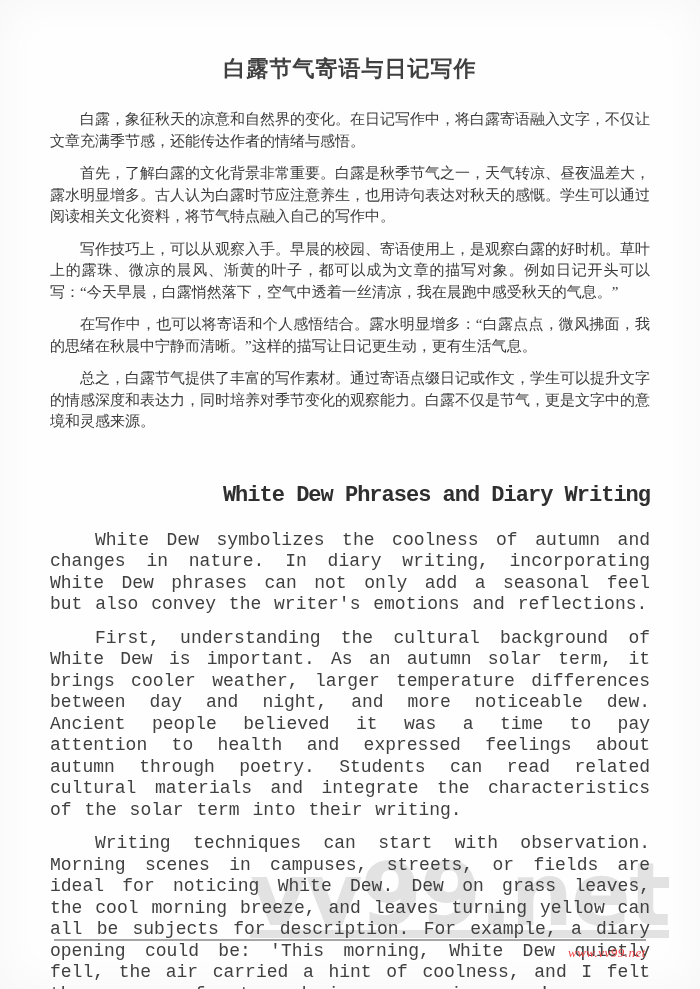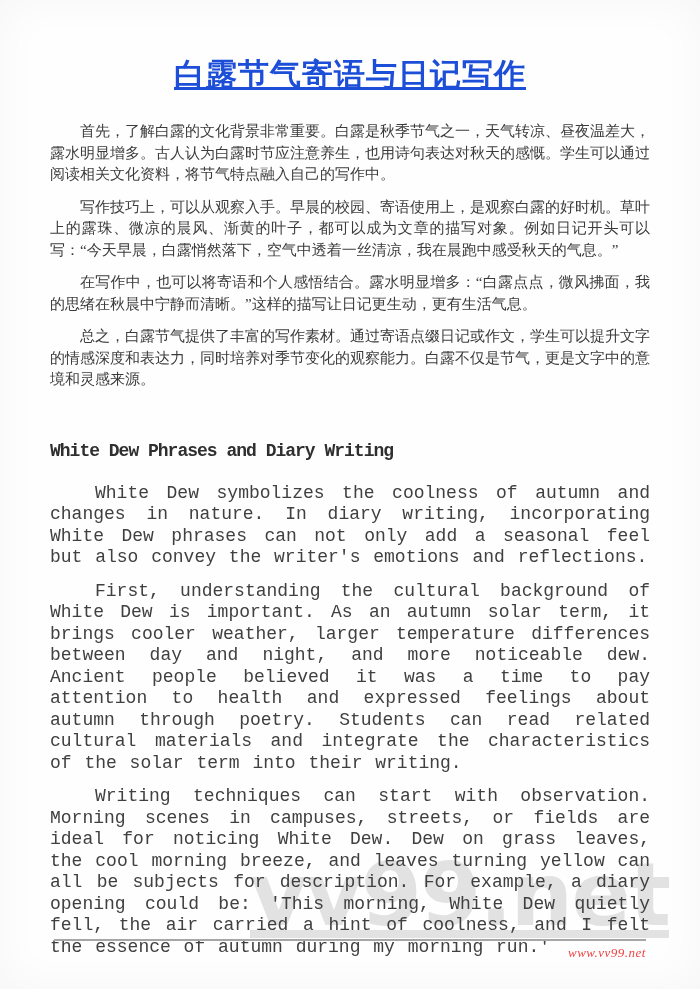--- a/index.html
+++ b/index.html
@@ -17,40 +17,39 @@
   }
   .content {
     position: relative;
     z-index: 2;
     padding: 0 50px;
   }
   .cn-title {
     margin: 54px 0 25px 0;
     text-align: center;
     font-family: "Liberation Serif", "DejaVu Serif", serif;
-    font-size: 31px;
+    font-size: 22px;
     font-weight: bold;
-    color: #1d4ed8;
+    color: #404040;
     letter-spacing: 1px;
-    text-decoration: underline;
   }
   p.cn {
     margin: 0 0 11px 0;
     font-family: "Liberation Serif", "DejaVu Serif", serif;
     font-size: 15px;
     line-height: 21.5px;
     color: #3b3b3b;
     text-align: justify;
     text-indent: 2em;
   }
   .en-title {
     margin: 50px 0 22px 0;
-    text-align: left;
+    text-align: right;
     font-family: "Liberation Mono", "DejaVu Sans Mono", monospace;
-    font-size: 18px;
+    font-size: 22px;
     font-weight: bold;
     color: #2f2f2f;
     letter-spacing: -1px;
   }
   p.en {
     margin: 0 0 12px 0;
     font-family: "Liberation Mono", "DejaVu Sans Mono", monospace;
     font-size: 18px;
     line-height: 21.5px;
     color: #404040;
@@ -97,20 +96,21 @@
 <body>
 
 <div class="page">
 
   <div class="watermark">vv99.net</div>
 
   <div class="content">
 
     <h1 class="cn-title">白露节气寄语与日记写作</h1>
 
+    <p class="cn">白露，象征秋天的凉意和自然界的变化。在日记写作中，将白露寄语融入文字，不仅让文章充满季节感，还能传达作者的情绪与感悟。</p>
     <p class="cn">首先，了解白露的文化背景非常重要。白露是秋季节气之一，天气转凉、昼夜温差大，露水明显增多。古人认为白露时节应注意养生，也用诗句表达对秋天的感慨。学生可以通过阅读相关文化资料，将节气特点融入自己的写作中。</p>
     <p class="cn">写作技巧上，可以从观察入手。早晨的校园、寄语使用上，是观察白露的好时机。草叶上的露珠、微凉的晨风、渐黄的叶子，都可以成为文章的描写对象。例如日记开头可以写：“今天早晨，白露悄然落下，空气中透着一丝清凉，我在晨跑中感受秋天的气息。”</p>
     <p class="cn">在写作中，也可以将寄语和个人感悟结合。露水明显增多：“白露点点，微风拂面，我的思绪在秋晨中宁静而清晰。”这样的描写让日记更生动，更有生活气息。</p>
     <p class="cn">总之，白露节气提供了丰富的写作素材。通过寄语点缀日记或作文，学生可以提升文字的情感深度和表达力，同时培养对季节变化的观察能力。白露不仅是节气，更是文字中的意境和灵感来源。</p>
 
     <h2 class="en-title">White Dew Phrases and Diary Writing</h2>
 
     <p class="en">White Dew symbolizes the coolness of autumn and changes in nature. In diary writing, incorporating White Dew phrases can not only add a seasonal feel but also convey the writer's emotions and reflections.</p>
     <p class="en">First, understanding the cultural background of White Dew is important. As an autumn solar term, it brings cooler weather, larger temperature differences between day and night, and more noticeable dew. Ancient people believed it was a time to pay attention to health and expressed feelings about autumn through poetry. Students can read related cultural materials and integrate the characteristics of the solar term into their writing.</p>
     <p class="en">Writing techniques can start with observation. Morning scenes in campuses, streets, or fields are ideal for noticing White Dew. Dew on grass leaves, the cool morning breeze, and leaves turning yellow can all be subjects for description. For example, a diary opening could be: 'This morning, White Dew quietly fell, the air carried a hint of coolness, and I felt the essence of autumn during my morning run.'</p>

